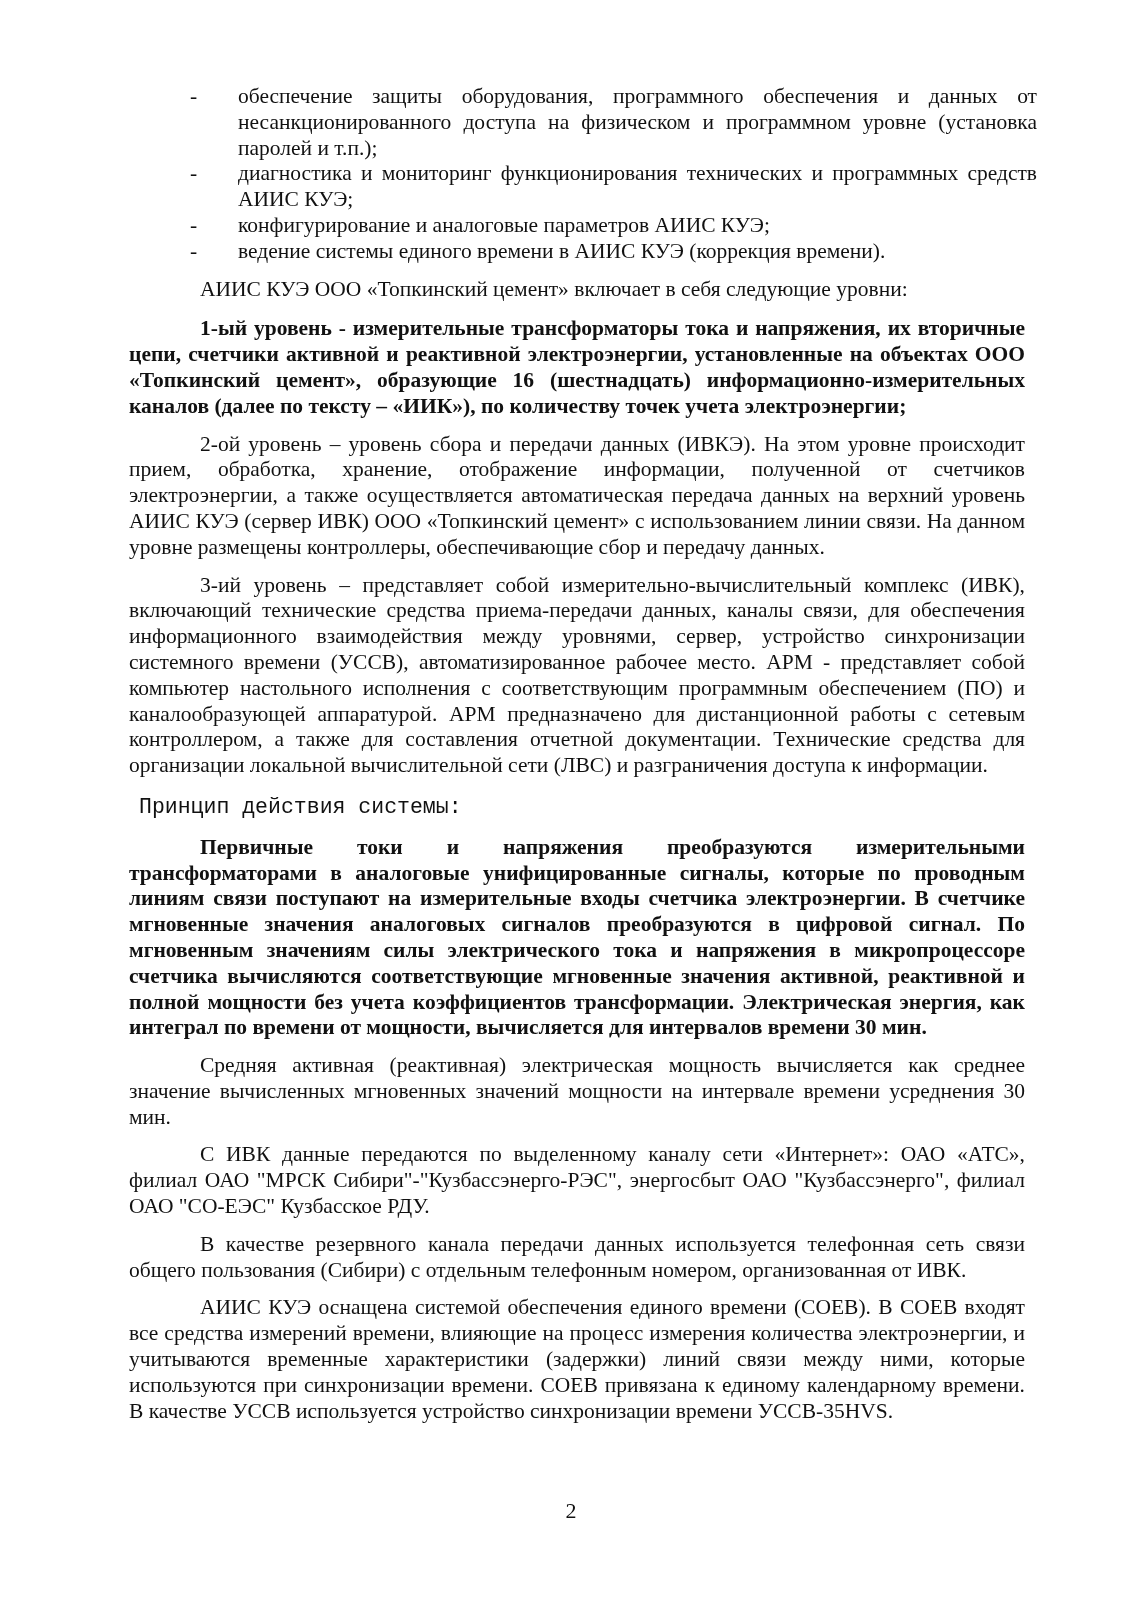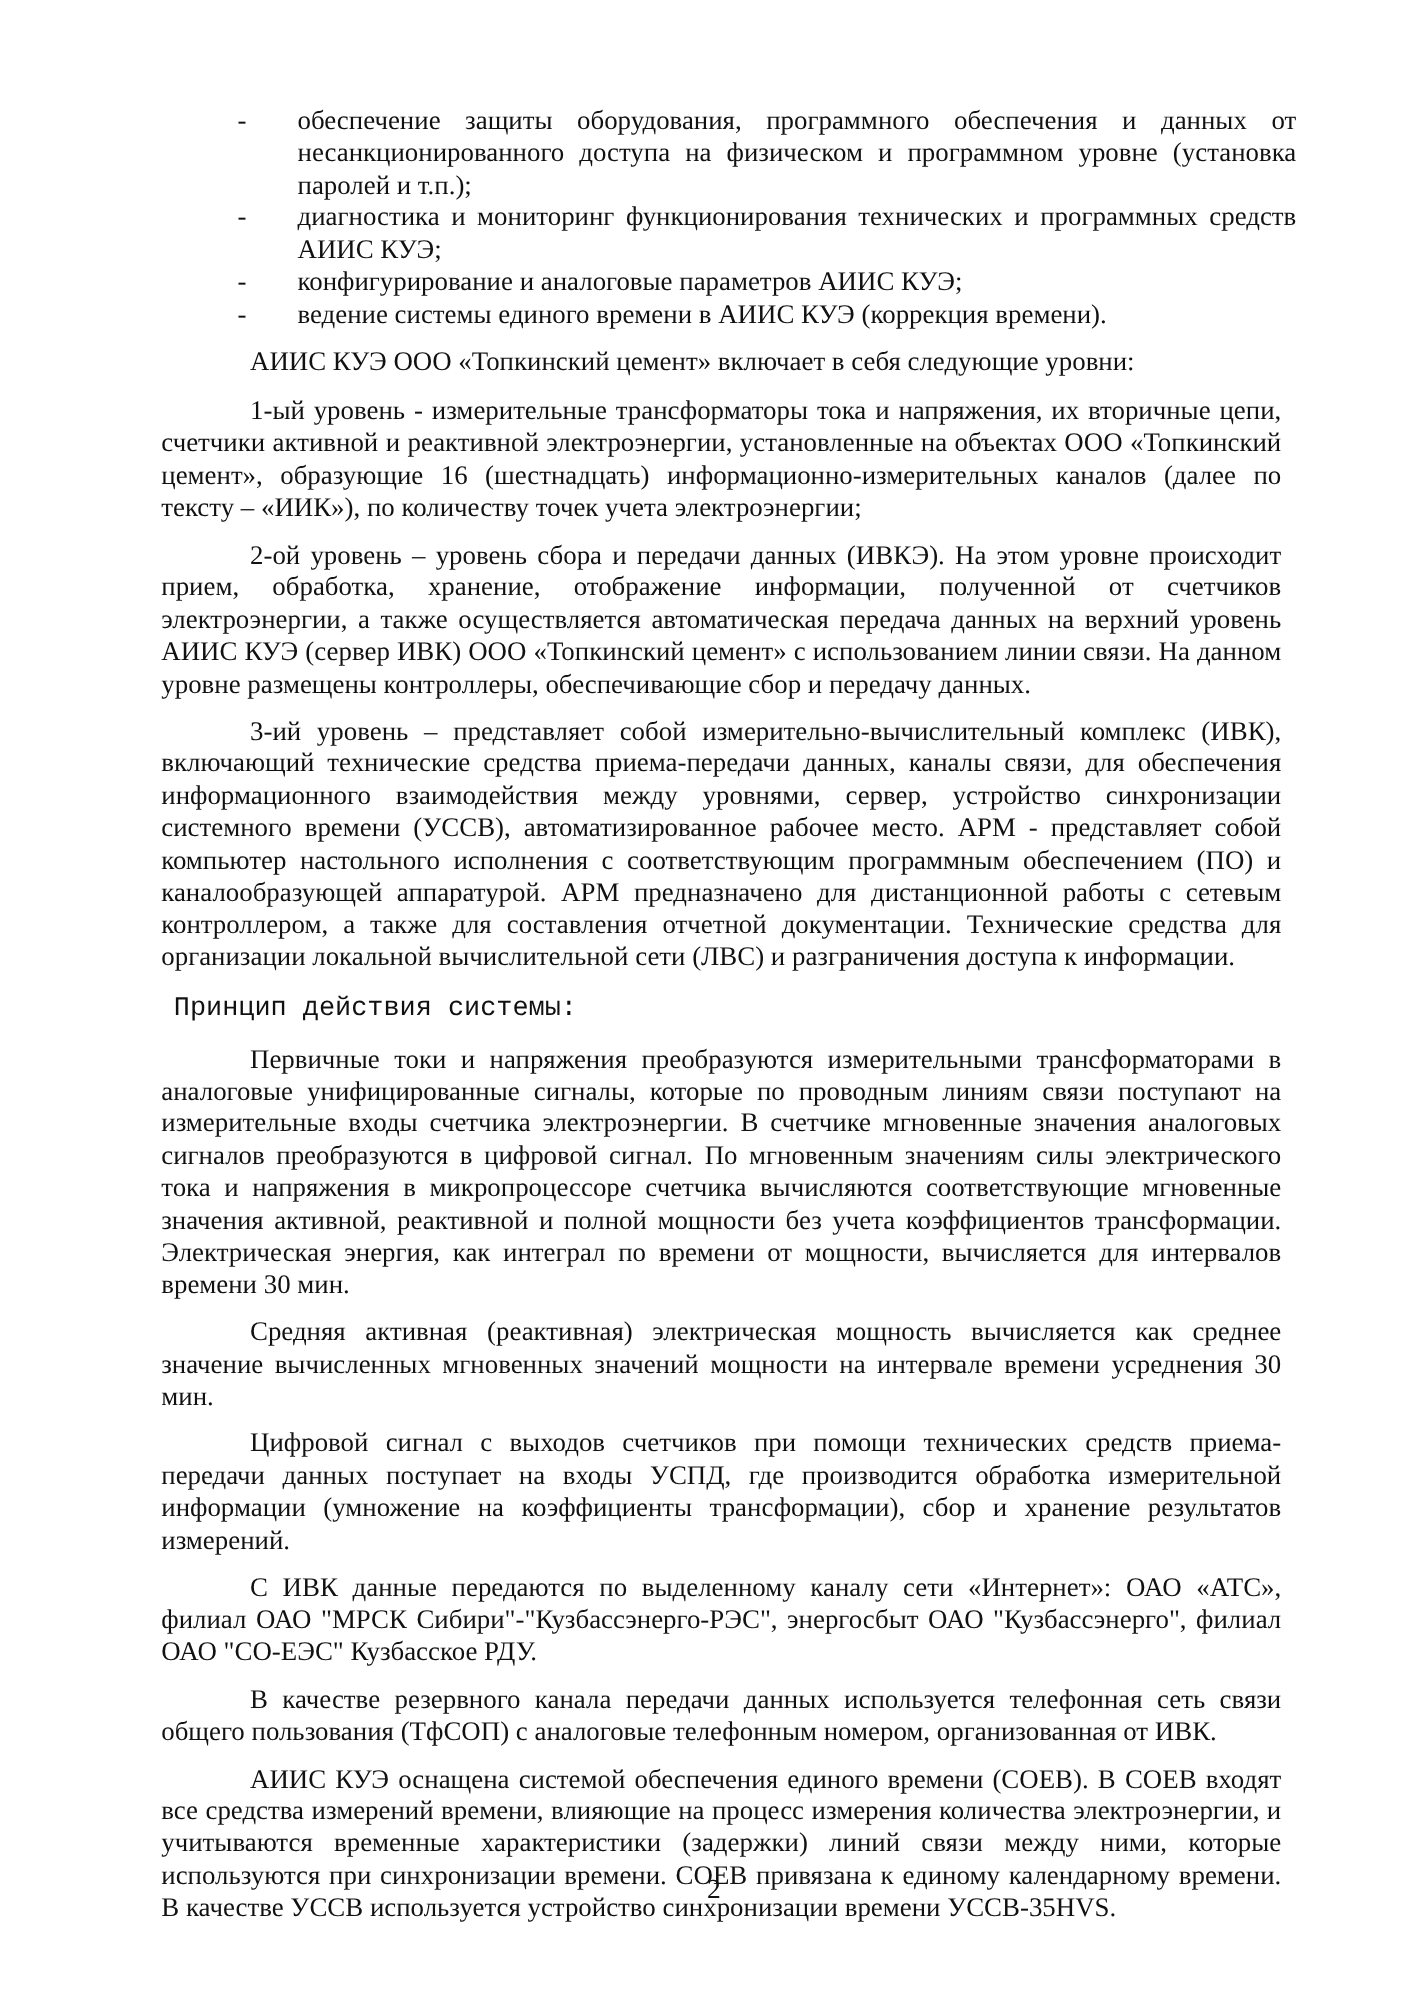--- a/index.html
+++ b/index.html
@@ -10,21 +10,21 @@
     font-family: "Liberation Serif", "DejaVu Serif", serif;
     font-size: 21.5px; line-height: 25.8px;
   }
   .content { position: absolute; left: 117px; top: 84px; width: 920px; }
   .bullets { margin: 0 0 0 0; padding: 0; list-style: none; }
   .bullet { position: relative; padding-left: 121px; text-align: justify; text-align-last: left; }
   .bullet .dash { position: absolute; left: 73px; top: 0; }
   p { margin: 12px; text-align: justify; }
   .indent { text-indent: 71px; }
   .gap-before { margin-top: 12px; }
-  .gap-lg { margin-top: 14px; }
+  .gap-lg { margin-top: 14px; font-weight: bold; }
   .heading { margin-top: 16px; padding-left: 10px; text-indent: 0; font-family: Liberation Mono, monospace; }
   .page-number { position: absolute; left: 0; width: 1142px; top: 1498px; text-align: center; font-size: 22px; }
 </style>
 </head>
 <body>
 
 <div class="page">
   <div class="content">
 
     <ul class="bullets">
@@ -37,20 +37,19 @@
     <p class="indent gap-before">АИИС КУЭ ООО «Топкинский цемент» включает в себя следующие уровни:</p>
 
     <p class="indent gap-lg">1-ый уровень - измерительные трансформаторы тока и напряжения, их вторичные цепи, счетчики активной и реактивной электроэнергии, установленные на объектах ООО «Топкинский цемент», образующие 16 (шестнадцать) информационно-измерительных каналов (далее по тексту – «ИИК»), по количеству точек учета электроэнергии;</p>
     <p class="indent">2-ой уровень – уровень сбора и передачи данных (ИВКЭ). На этом уровне происходит прием, обработка, хранение, отображение информации, полученной от счетчиков электроэнергии, а также осуществляется автоматическая передача данных на верхний уровень АИИС КУЭ (сервер ИВК) ООО «Топкинский цемент» с использованием линии связи. На данном уровне размещены контроллеры, обеспечивающие сбор и передачу данных.</p>
     <p class="indent">3-ий уровень – представляет собой измерительно-вычислительный комплекс (ИВК), включающий технические средства приема-передачи данных, каналы связи, для обеспечения информационного взаимодействия между уровнями, сервер, устройство синхронизации системного времени (УССВ), автоматизированное рабочее место. АРМ - представляет собой компьютер настольного исполнения с соответствующим программным обеспечением (ПО) и каналообразующей аппаратурой. АРМ предназначено для дистанционной работы с сетевым контроллером, а также для составления отчетной документации. Технические средства для организации локальной вычислительной сети (ЛВС) и разграничения доступа к информации.</p>
 
     <p class="heading">Принцип действия системы:</p>
 
     <p class="indent gap-lg">Первичные токи и напряжения преобразуются измерительными трансформаторами в аналоговые унифицированные сигналы, которые по проводным линиям связи поступают на измерительные входы счетчика электроэнергии. В счетчике мгновенные значения аналоговых сигналов преобразуются в цифровой сигнал. По мгновенным значениям силы электрического тока и напряжения в микропроцессоре счетчика вычисляются соответствующие мгновенные значения активной, реактивной и полной мощности без учета коэффициентов трансформации. Электрическая энергия, как интеграл по времени от мощности, вычисляется для интервалов времени 30 мин.</p>
     <p class="indent gap-before">Средняя активная (реактивная) электрическая мощность вычисляется как среднее значение вычисленных мгновенных значений мощности на интервале времени усреднения 30 мин.</p>
-    <p class="indent gap-before">Цифровой сигнал с выходов счетчиков при помощи технических средств приема-передачи данных поступает на входы УСПД, где производится обработка измерительной информации (умножение на коэффициенты трансформации), сбор и хранение результатов измерений.</p>
     <p class="indent">С ИВК данные передаются по выделенному каналу сети «Интернет»: ОАО «АТС», филиал ОАО "МРСК Сибири"-"Кузбассэнерго-РЭС", энергосбыт ОАО "Кузбассэнерго", филиал ОАО "СО-ЕЭС" Кузбасское РДУ.</p>
-    <p class="indent">В качестве резервного канала передачи данных используется телефонная сеть связи общего пользования (ТфСОП) с аналоговые телефонным номером, организованная от ИВК.</p>
+    <p class="indent">В качестве резервного канала передачи данных используется телефонная сеть связи общего пользования (Сибири) с отдельным телефонным номером, организованная от ИВК.</p>
     <p class="indent">АИИС КУЭ оснащена системой обеспечения единого времени (СОЕВ). В СОЕВ входят все средства измерений времени, влияющие на процесс измерения количества электроэнергии, и учитываются временные характеристики (задержки) линий связи между ними, которые используются при синхронизации времени. СОЕВ привязана к единому календарному времени. В качестве УССВ используется устройство синхронизации времени УССВ-35HVS.</p>
   </div>
 
   <div class="page-number">2</div>
 </div>
 
 </body></html>

